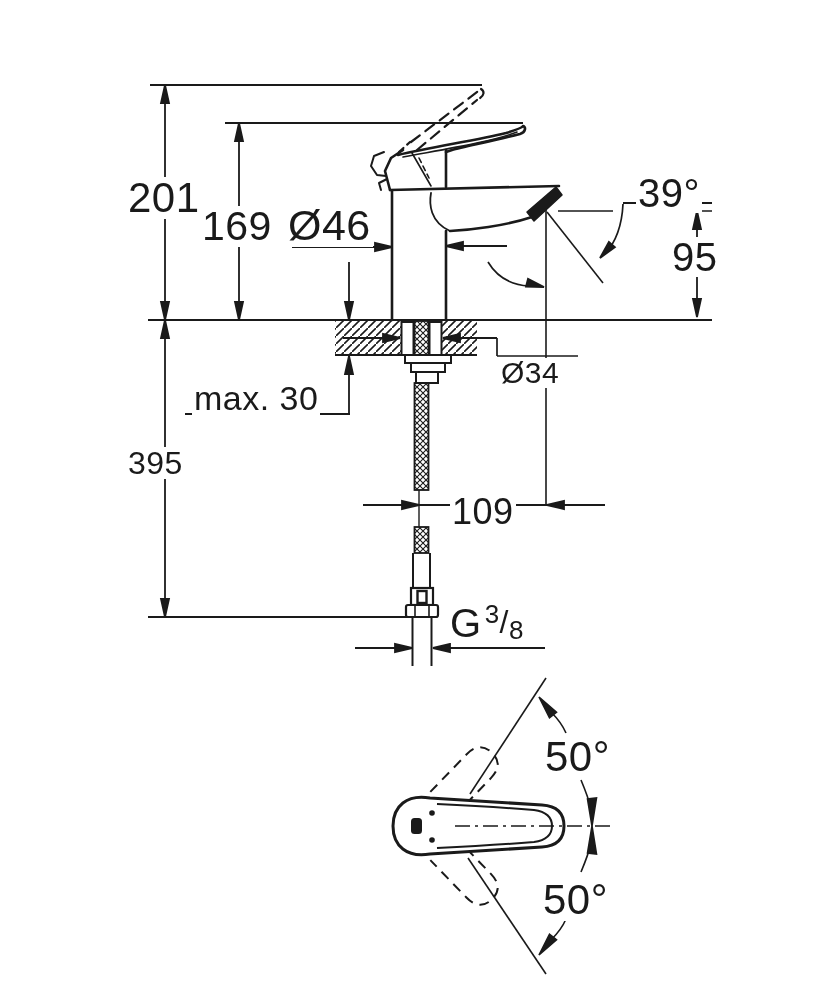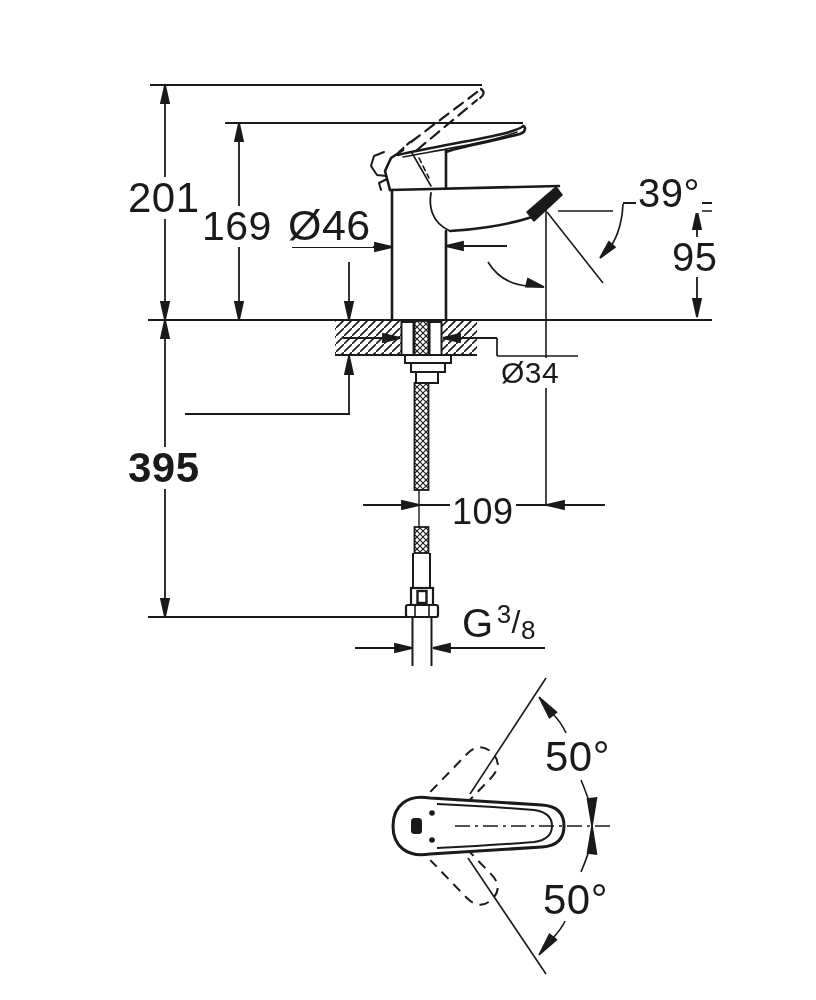--- a/index.html
+++ b/index.html
@@ -12,23 +12,23 @@
     position:absolute;color:#1a1a1a;background:#ffffff;
     line-height:1;white-space:nowrap;padding:0 2px;letter-spacing:0.5px;
   }
   .lbl-201{left:126px;top:177px;font-size:42px;}
   .lbl-169{left:200px;top:206px;font-size:41px;}
   .lbl-o46{left:286px;top:204px;font-size:43px;}
   .lbl-39{left:636px;top:160px;font-size:40px;margin-top:13px;}
   .lbl-95{left:670px;top:237px;font-size:40px;}
   .lbl-max30{left:192px;top:381px;font-size:34px;}
   .lbl-o34{left:499px;top:358px;font-size:30px;}
-  .lbl-395{left:126px;top:447px;font-size:42px;font-weight:bold;}
+  .lbl-395{left:126px;top:447px;font-size:32px;}
   .lbl-109{left:450px;top:494px;font-size:36px;text-align:center;}
-  .lbl-g38{left:460px;top:603px;font-size:40px;text-align:center;}
+  .lbl-g38{left:448px;top:603px;font-size:40px;text-align:center;}
   .lbl-g38 .sup{font-size:26px;position:relative;top:-14px;margin-left:3px;}
   .lbl-g38 .slash{font-size:32px;position:relative;top:-4px;}
   .lbl-g38 .sub{font-size:26px;position:relative;top:2px;}
   .lbl-50a{left:543px;top:736px;font-size:42px;}
   .lbl-50b{left:541px;top:879px;font-size:42px;}
 </style>
 </head>
 <body>
 
 <div class="stage">
@@ -196,20 +196,21 @@
       <polygon points="539,955 556.5,939.8 549.5,934.2"></polygon>
     </g>
   </g>
 </svg>
 
 <div class="lbl lbl-201">201</div>
 <div class="lbl lbl-169">169</div>
 <div class="lbl lbl-o46">Ø46</div>
 <div class="lbl lbl-39">39°</div>
 <div class="lbl lbl-95">95</div>
+<div class="lbl lbl-max30">max. 30</div>
 <div class="lbl lbl-o34">Ø34</div>
 <div class="lbl lbl-395">395</div>
 <div class="lbl lbl-109">109</div>
 <div class="lbl lbl-g38">
   <span>G</span><span class="sup">3</span><span class="slash">/</span><span class="sub">8</span>
 </div>
 <div class="lbl lbl-50a">50°</div>
 <div class="lbl lbl-50b">50°</div>
 
 </div>

